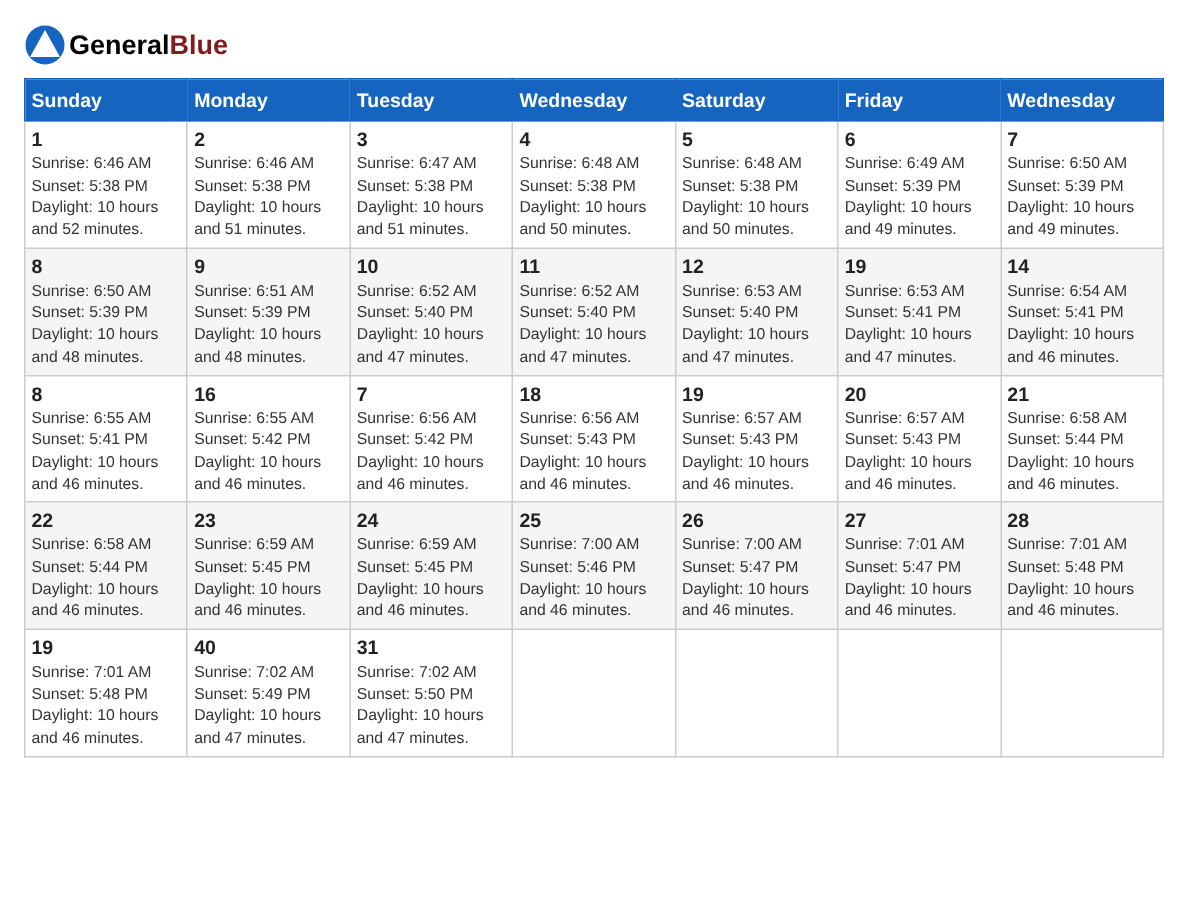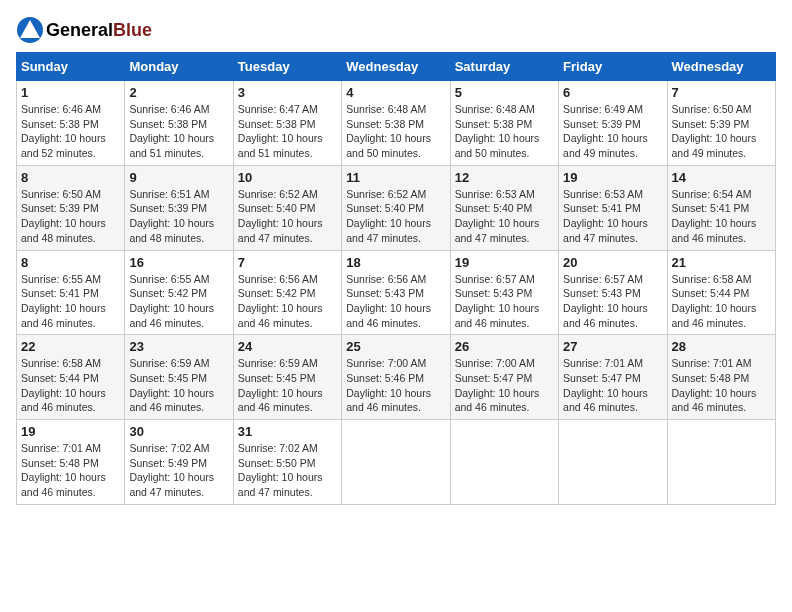--- a/index.html
+++ b/index.html
@@ -236,21 +236,21 @@
           <span class="day-number">28</span>
           <div class="day-info">Sunrise: 7:01 AM<br>Sunset: 5:48 PM<br>Daylight: 10 hours and 46 minutes.</div>
         </td>
       </tr>
       <tr>
         <td>
           <span class="day-number">19</span>
           <div class="day-info">Sunrise: 7:01 AM<br>Sunset: 5:48 PM<br>Daylight: 10 hours and 46 minutes.</div>
         </td>
         <td>
-          <span class="day-number">30</span>
+          <span class="day-number">40</span>
           <div class="day-info">Sunrise: 7:02 AM<br>Sunset: 5:49 PM<br>Daylight: 10 hours and 47 minutes.</div>
         </td>
         <td>
           <span class="day-number">31</span>
           <div class="day-info">Sunrise: 7:02 AM<br>Sunset: 5:50 PM<br>Daylight: 10 hours and 47 minutes.</div>
         </td>
         <td class="empty-cell"></td>
         <td class="empty-cell"></td>
         <td class="empty-cell"></td>
         <td class="empty-cell"></td>

